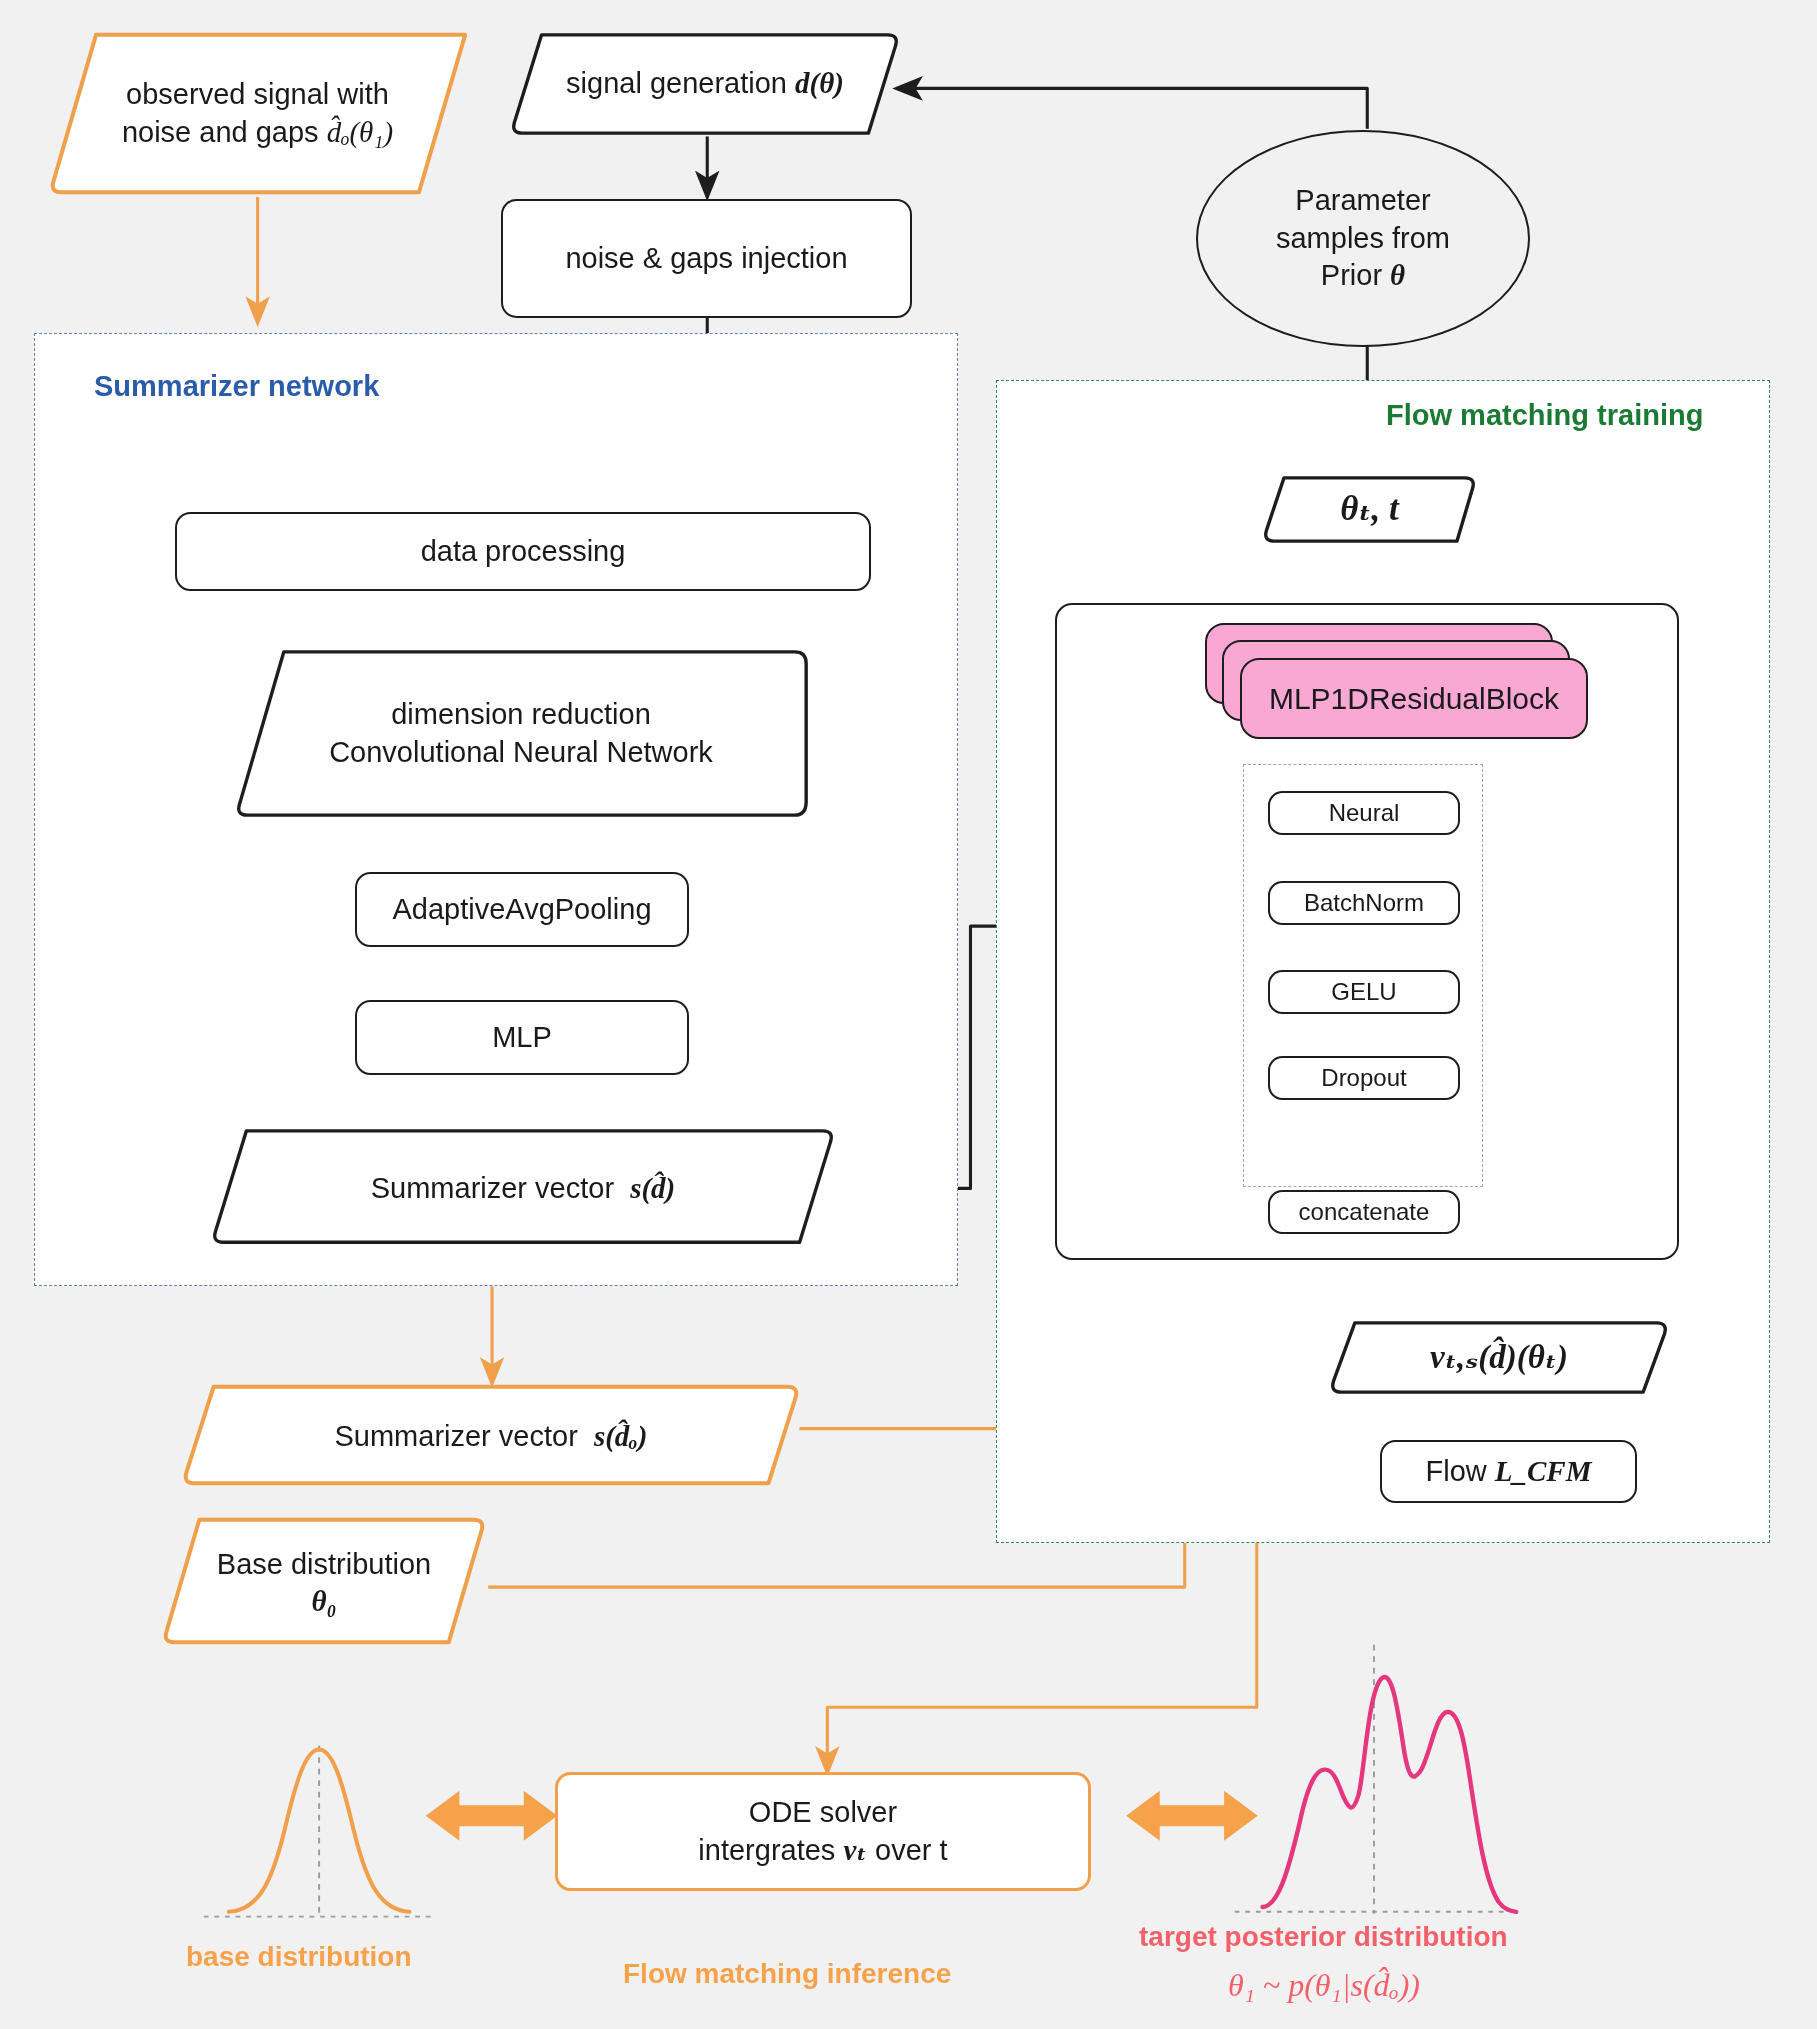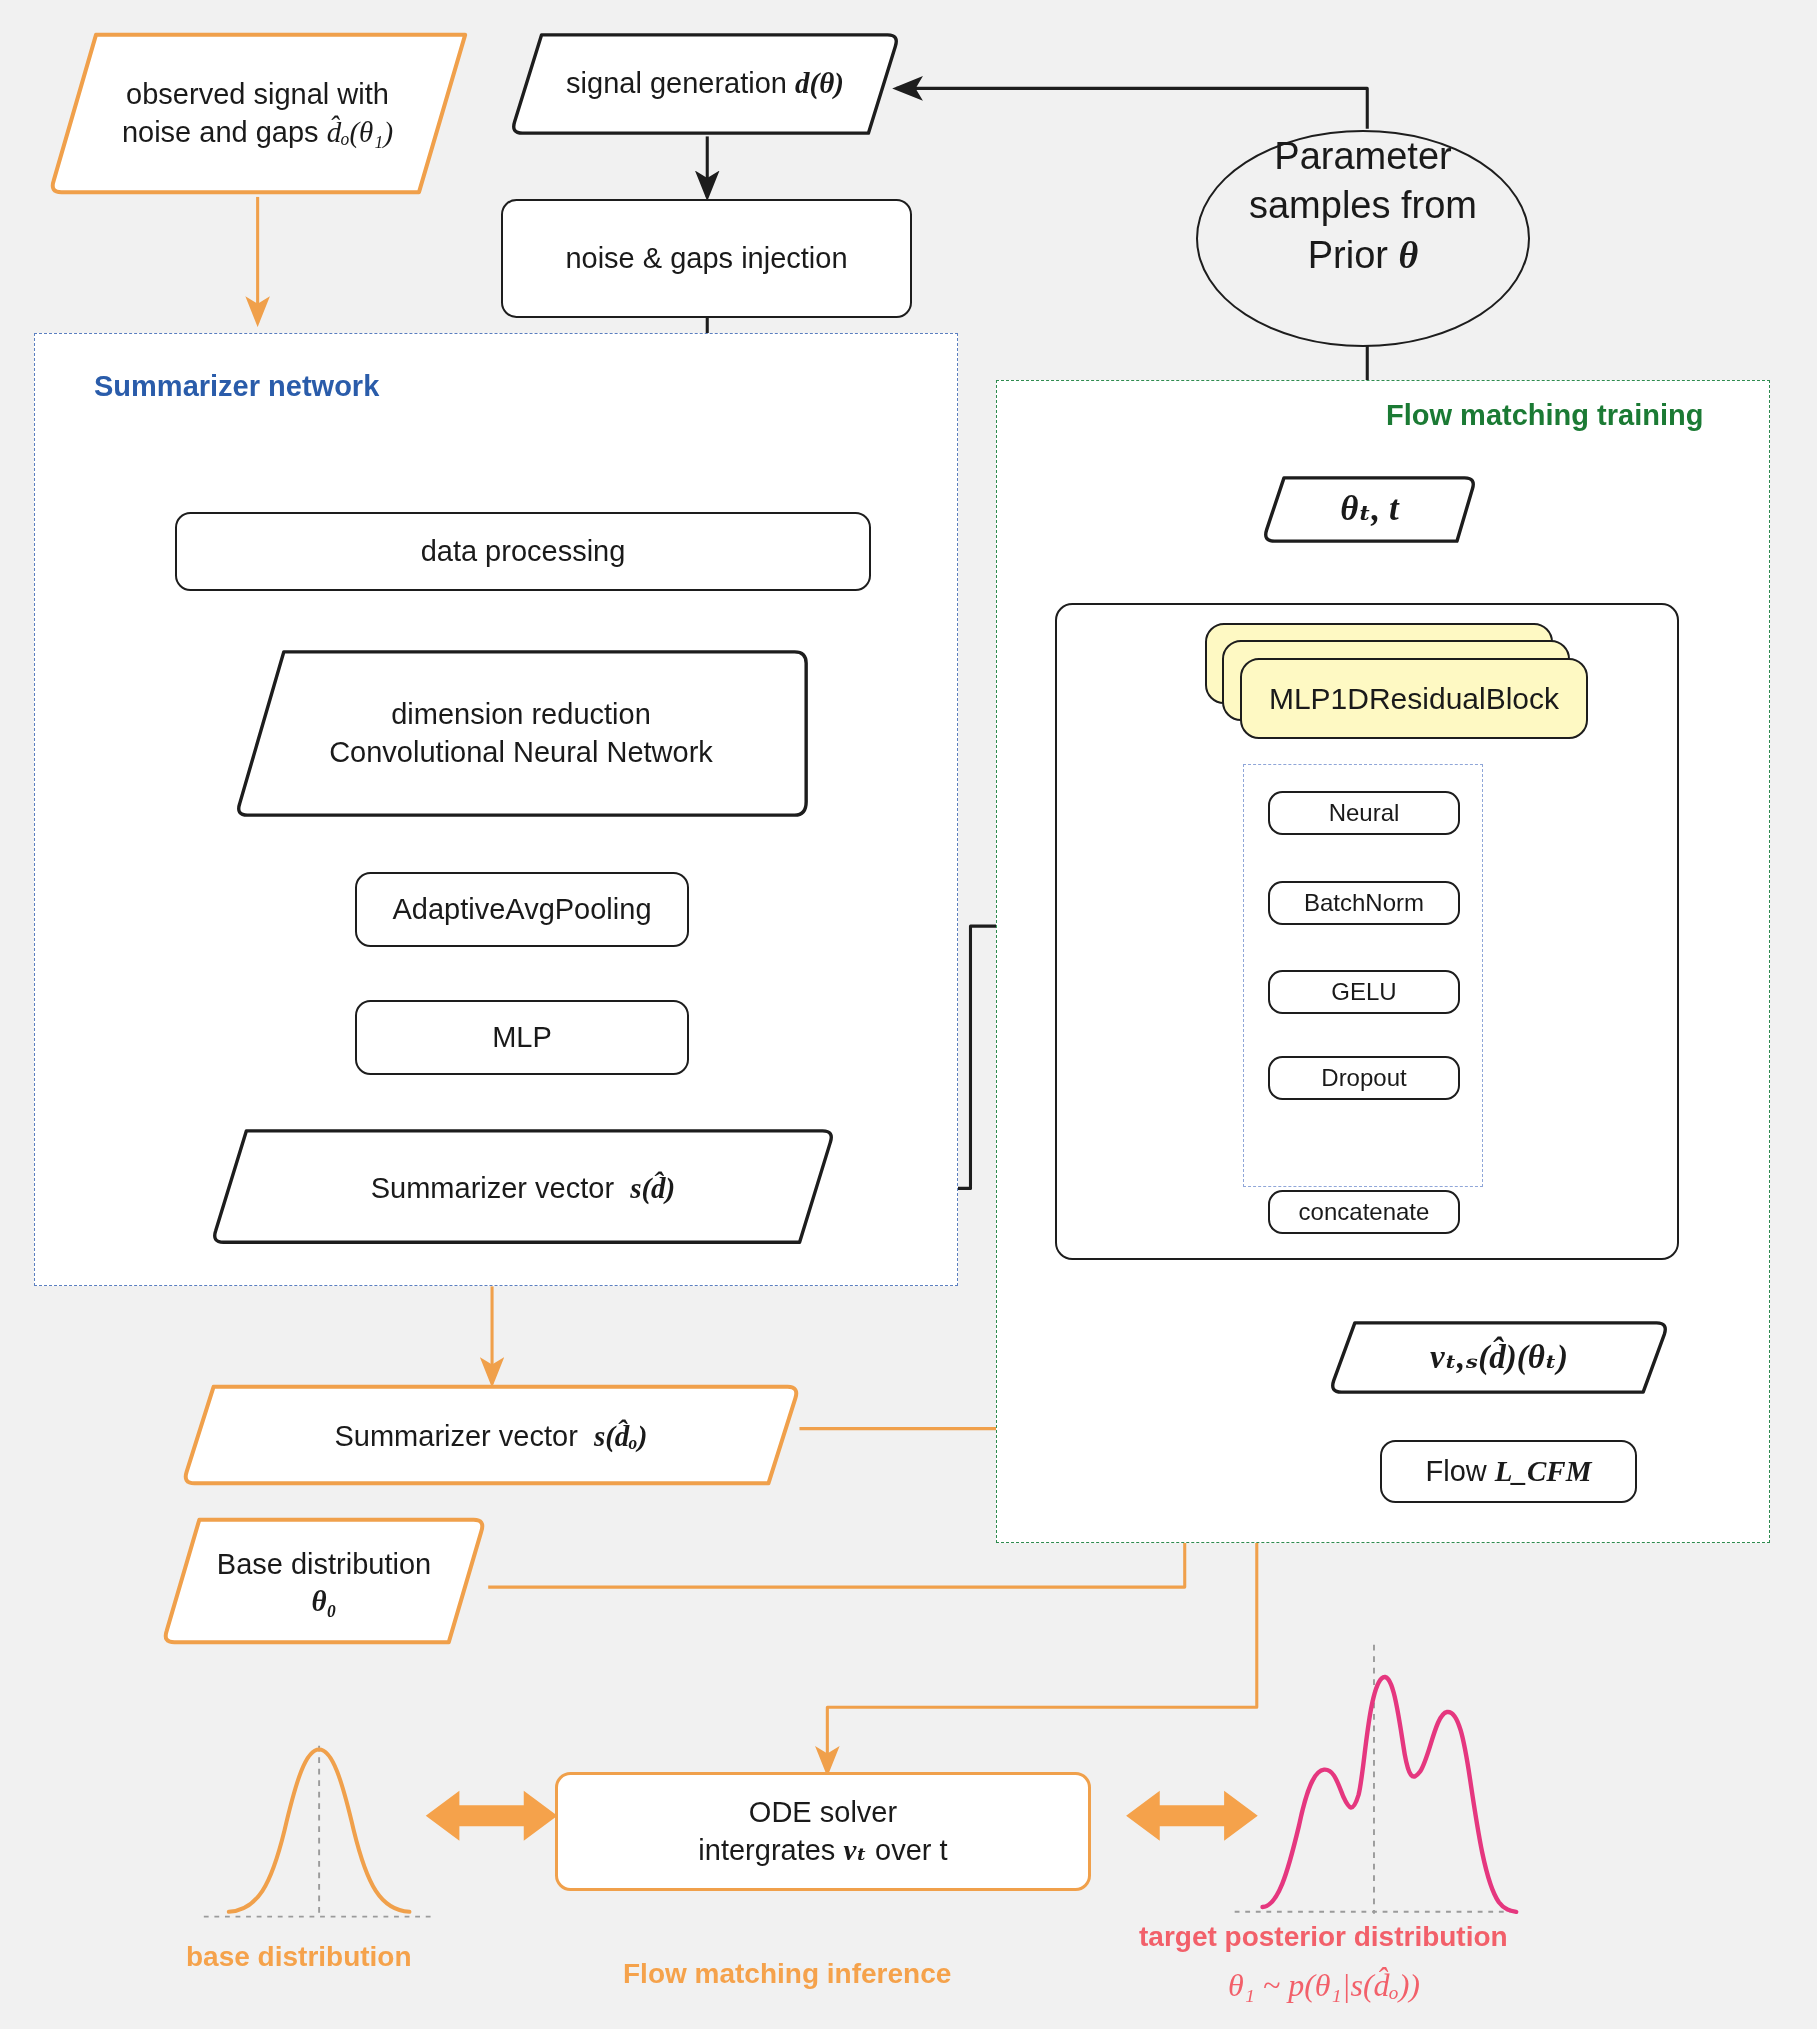--- a/index.html
+++ b/index.html
@@ -35,22 +35,22 @@
     background:transparent;border:none;padding:0;
   }
   .para .pwrap{position:relative;width:100%;height:100%;display:flex;align-items:center;justify-content:center;}
   .para svg.pbg{position:absolute;left:0;top:0;width:100%;height:100%;}
   .para .ptext{position:relative;z-index:2;padding:0 25px;}
 
   .ellipse{
     position:absolute;box-sizing:border-box;
     border:2.9px solid #1d1d1d;border-radius:50%;
     background:transparent;
-    display:flex;justify-content:center;
-    text-align:center;font-size:38px;line-height:1.3;
+    display:flex;align-items:center;justify-content:center;
+    text-align:center;font-size:29px;line-height:1.3;
     z-index:4;
   }
 
   .orange{border-color:#f0a04b !important;}
   .orange .ptext{color:#1a1a1a;}
 
   
   .region{
     position:absolute;box-sizing:border-box;
     z-index:1;background:#ffffff;
@@ -67,21 +67,21 @@
   .lbl-orange{color:#f5a24b;}
   .lbl-pink{color:#f2606a;}
 
   
   .small{font-size:24px;border-width:2.9px;border-radius:14.4px;}
 
   
   .stack{position:absolute;z-index:4;}
   .stack .card{
     position:absolute;box-sizing:border-box;
-    background:#fef9c3;border:2.9px solid #1d1d1d;border-radius:19px;
+    background:#f9a8d4;border:2.9px solid #1d1d1d;border-radius:19px;
     display:flex;align-items:center;justify-content:center;
     font-size:30px;
   }
 
   .mathi{font-style:italic;font-family:"Liberation Serif","DejaVu Serif",serif;font-weight:bold;}
   .mathn{font-style:italic;font-family:"Liberation Serif","DejaVu Serif",serif;}
 
   .caption{position:absolute;font-weight:bold;font-size:28px;z-index:6;white-space:nowrap;text-align:center;}
   .eq{position:absolute;font-size:29px;z-index:6;white-space:nowrap;color:#f2606a;}
 </style>

